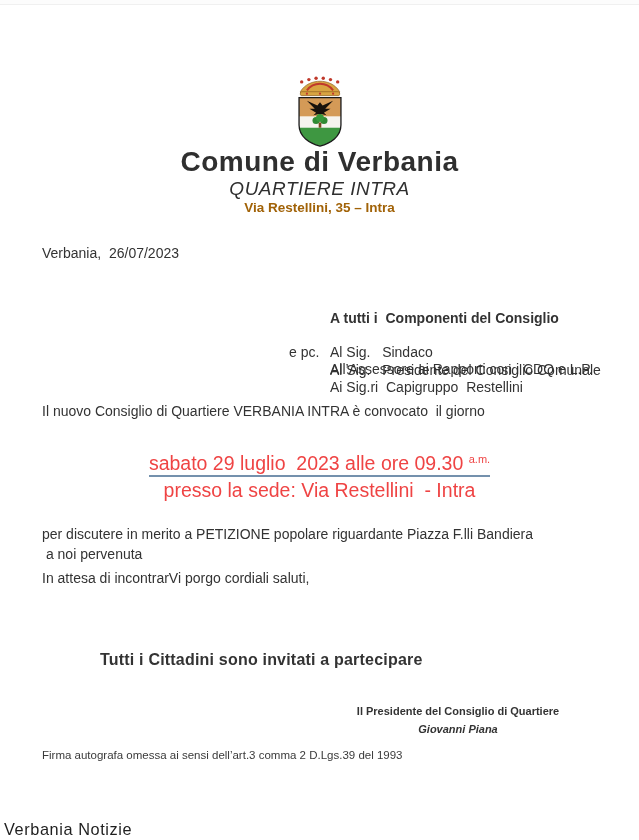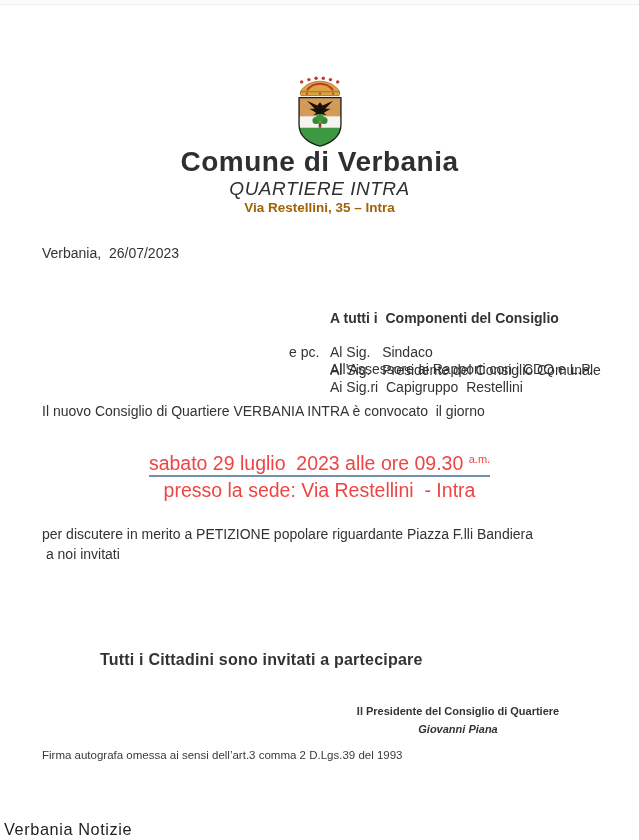--- a/index.html
+++ b/index.html
@@ -118,23 +118,24 @@
 
   <div class="intro">Il nuovo Consiglio di Quartiere VERBANIA INTRA è convocato  il giorno</div>
 
   <div class="meeting">
     <div><span class="u"><span>sabato 29 luglio  2023 alle ore 09.30 </span><span class="sup">a.m.</span></span></div>
     <div class="l2">presso la sede: Via Restellini  - Intra</div>
   </div>
 
   <div class="body-par">
     <div>per discutere in merito a PETIZIONE popolare riguardante Piazza F.lli Bandiera</div>
-    <div> a noi invitati</div>
+    <div> a noi pervenuta</div>
   </div>
 
+  <div class="closing">In attesa di incontrarVi porgo cordiali saluti,</div>
 
   <div class="invitation">Tutti i Cittadini sono invitati a partecipare</div>
 
   <div class="signature">
     <div class="sig-role">Il Presidente del Consiglio di Quartiere</div>
     <div class="sig-name">Giovanni Piana</div>
   </div>
 
   <div class="legal">Firma autografa omessa ai sensi dell’art.3 comma 2 D.Lgs.39 del 1993</div>
 

